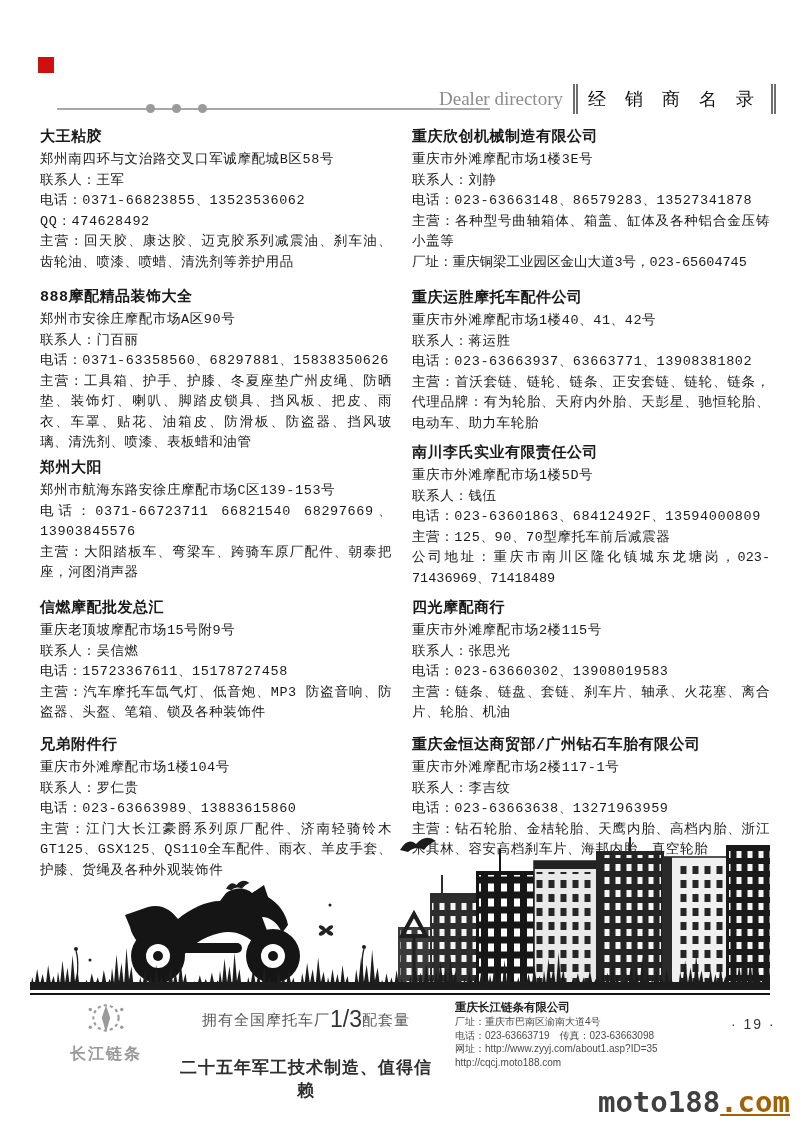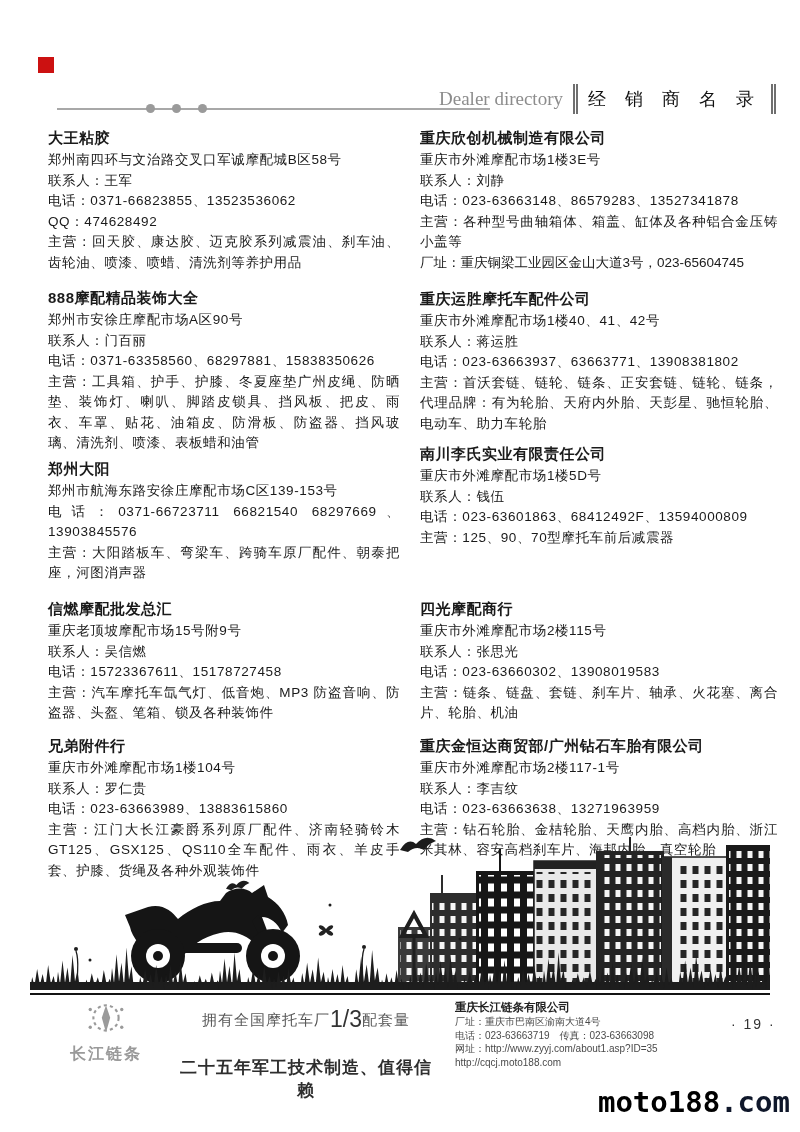--- a/index.html
+++ b/index.html
@@ -13,43 +13,43 @@
   .dot1{left:146px}.dot2{left:172px}.dot3{left:198px}
   .head-row{position:absolute;top:82px;right:24px;height:34px;display:flex;align-items:center;gap:10px;}
   .title-en{font-family:"Liberation Serif","DejaVu Serif",serif;font-size:19px;color:#8c8c8c;}
   .dbar{height:30px;border-left:5px double #6f6f6f;}
   .title-zh{font-size:18px;color:#111;font-weight:500;letter-spacing:7px;}
 
   
   .col{position:absolute;top:122px;}
   .col-left{left:40px;width:352px;}
   .col-right{left:412px;width:358px;}
-  .entry{position:absolute;left:8px;width:100%;}
+  .entry{position:absolute;left:0;width:100%;font-family:Liberation Mono, monospace;}
   .etitle{font-size:15px;font-weight:bold;line-height:22px;letter-spacing:0.5px;margin-bottom:1px;}
   .eline{font-size:13.5px;line-height:20.5px;letter-spacing:0.6px;text-align:justify;}
   .eline.tight{letter-spacing:0;}
 
   
   .illus{position:absolute;left:30px;top:835px;width:740px;height:155px;}
 
   
   .foot-rule{position:absolute;left:30px;top:993px;width:740px;height:2px;background:#141414;}
   .foot-logo{position:absolute;left:58px;top:1000px;width:96px;text-align:center;}
   .foot-logo .ltext{font-size:16px;font-weight:bold;color:#9a9a9a;letter-spacing:2px;margin-top:-2px;}
   .foot-slogan{position:absolute;left:175px;top:1006px;width:262px;text-align:center;}
   .slg1{font-size:15px;font-weight:normal;color:#5a5a5a;letter-spacing:1px;}
   .slg1 .frac{font-size:23px;color:#333;vertical-align:-2px;letter-spacing:0;}
   .slg2{font-size:17px;font-weight:bold;color:#2e2e2e;letter-spacing:1px;margin-top:23px;}
   .foot-co{position:absolute;left:455px;top:1000px;width:240px;font-size:10px;line-height:13.5px;color:#4a4a4a;}
   .co-name{font-size:11.5px;font-weight:bold;color:#222;line-height:15px;}
   .page-num{position:absolute;left:731px;top:1016px;font-size:14px;color:#333;letter-spacing:2px;}
   .site{position:absolute;right:10px;top:1086px;font-family:"DejaVu Sans Mono","Liberation Mono",monospace;
         font-weight:bold;font-size:29px;line-height:32px;}
-  .site .s1{color:#000000;}
-  .site .s2{color:#0f172a;}
+  .site .s1{color:#404040;}
+  .site .s2{color:#a16207;text-decoration:underline;}
 </style>
 </head>
 <body>
 
 <div class="page">
 
   <div class="red-mark"></div>
   <div class="head-rule"></div>
   <div class="head-dot dot1"></div>
   <div class="head-dot dot2"></div>
@@ -114,20 +114,21 @@
       <div class="eline">联系人：蒋运胜</div>
       <div class="eline">电话：023-63663937、63663771、13908381802</div>
       <div class="eline">主营：首沃套链、链轮、链条、正安套链、链轮、链条，代理品牌：有为轮胎、天府内外胎、天彭星、驰恒轮胎、电动车、助力车轮胎</div>
     </div>
     <div class="entry" style="top:321px">
       <div class="etitle">南川李氏实业有限责任公司</div>
       <div class="eline">重庆市外滩摩配市场1楼5D号</div>
       <div class="eline">联系人：钱伍</div>
       <div class="eline">电话：023-63601863、68412492F、13594000809</div>
       <div class="eline">主营：125、90、70型摩托车前后减震器</div>
+      <div class="eline tight">公司地址：重庆市南川区隆化镇城东龙塘岗，023-71436969、71418489</div>
     </div>
     <div class="entry" style="top:476px">
       <div class="etitle">四光摩配商行</div>
       <div class="eline">重庆市外滩摩配市场2楼115号</div>
       <div class="eline">联系人：张思光</div>
       <div class="eline">电话：023-63660302、13908019583</div>
       <div class="eline">主营：链条、链盘、套链、刹车片、轴承、火花塞、离合片、轮胎、机油</div>
     </div>
     <div class="entry" style="top:613px">
       <div class="etitle">重庆金恒达商贸部/广州钻石车胎有限公司</div>

